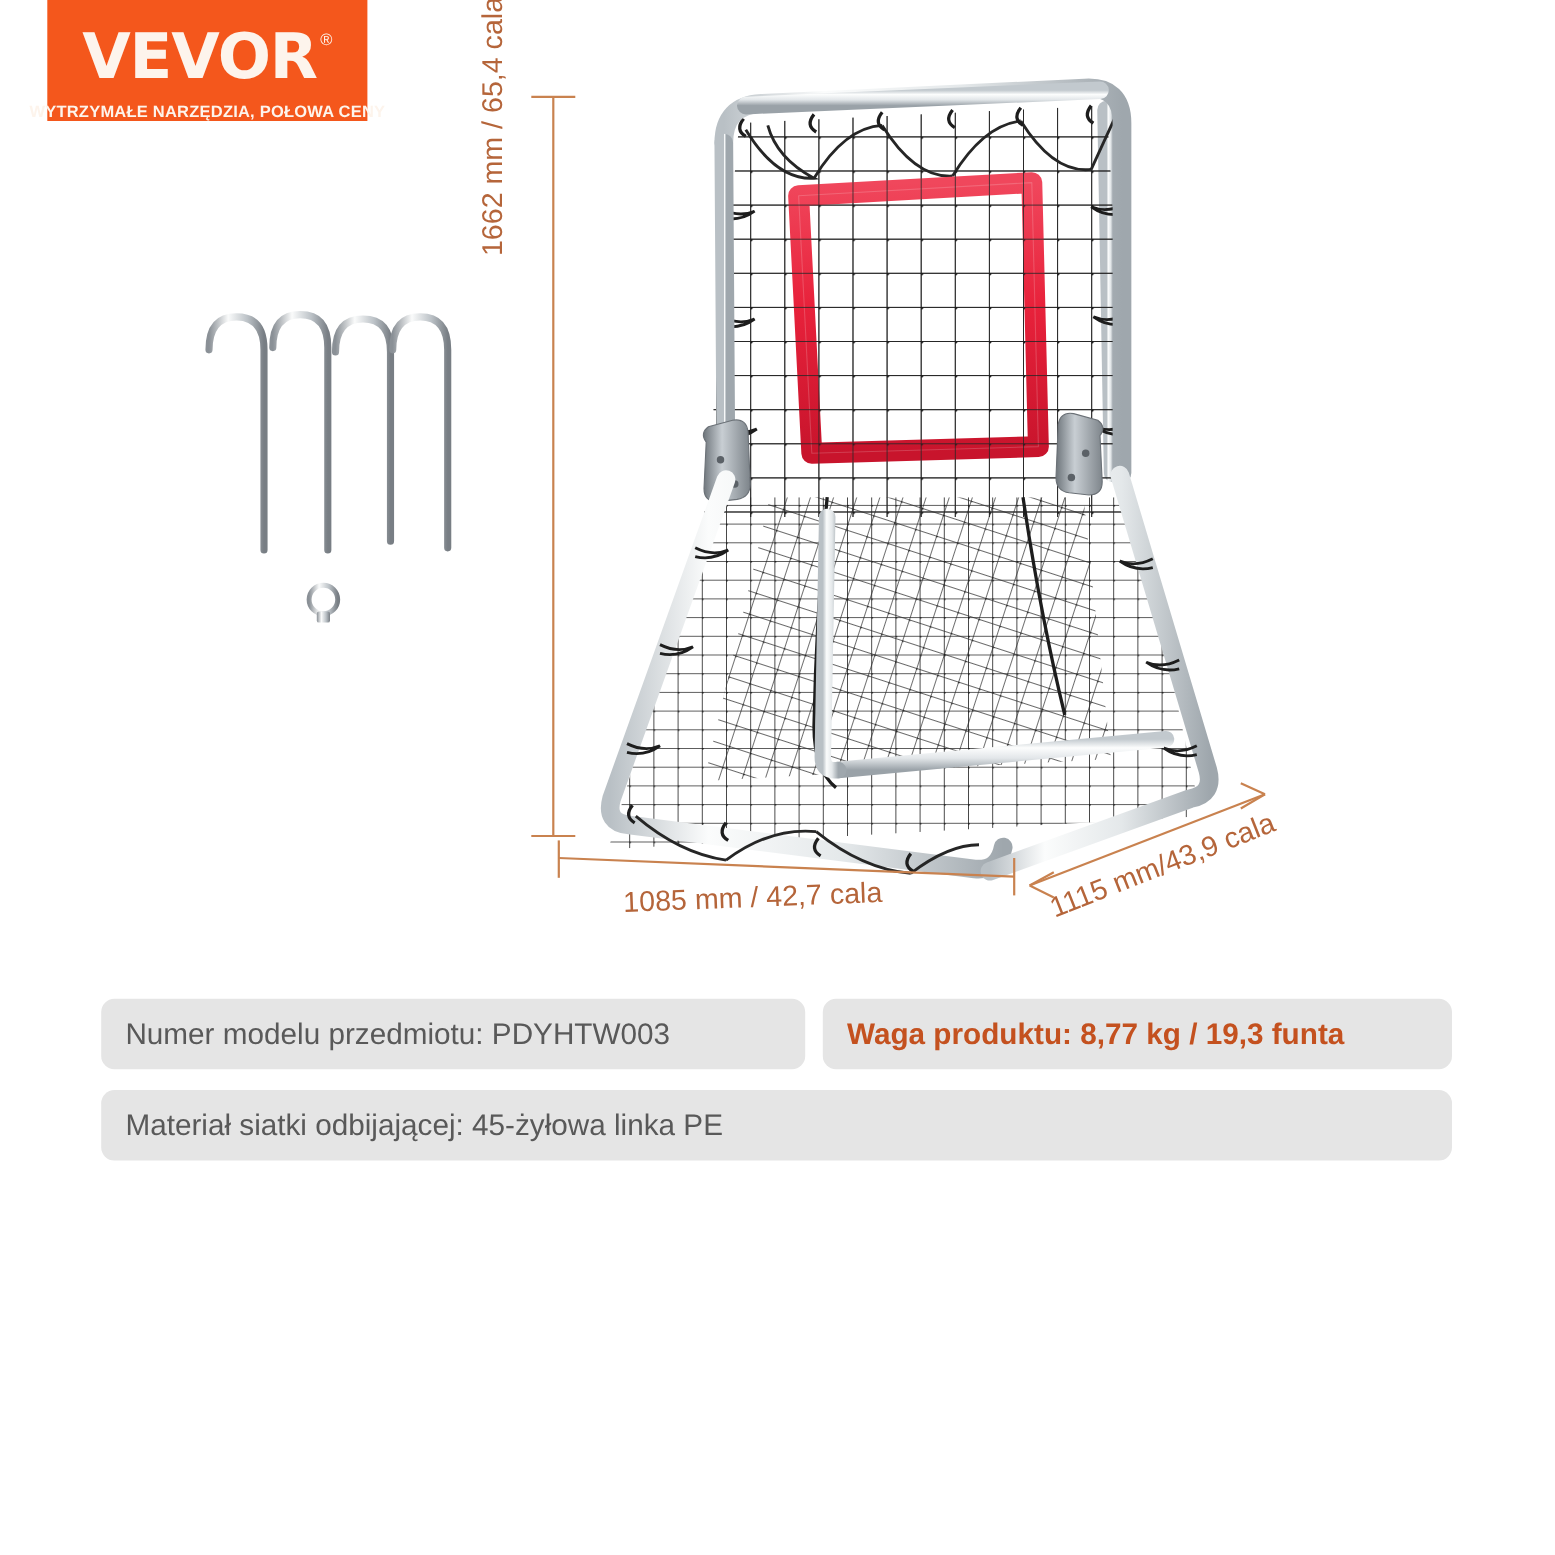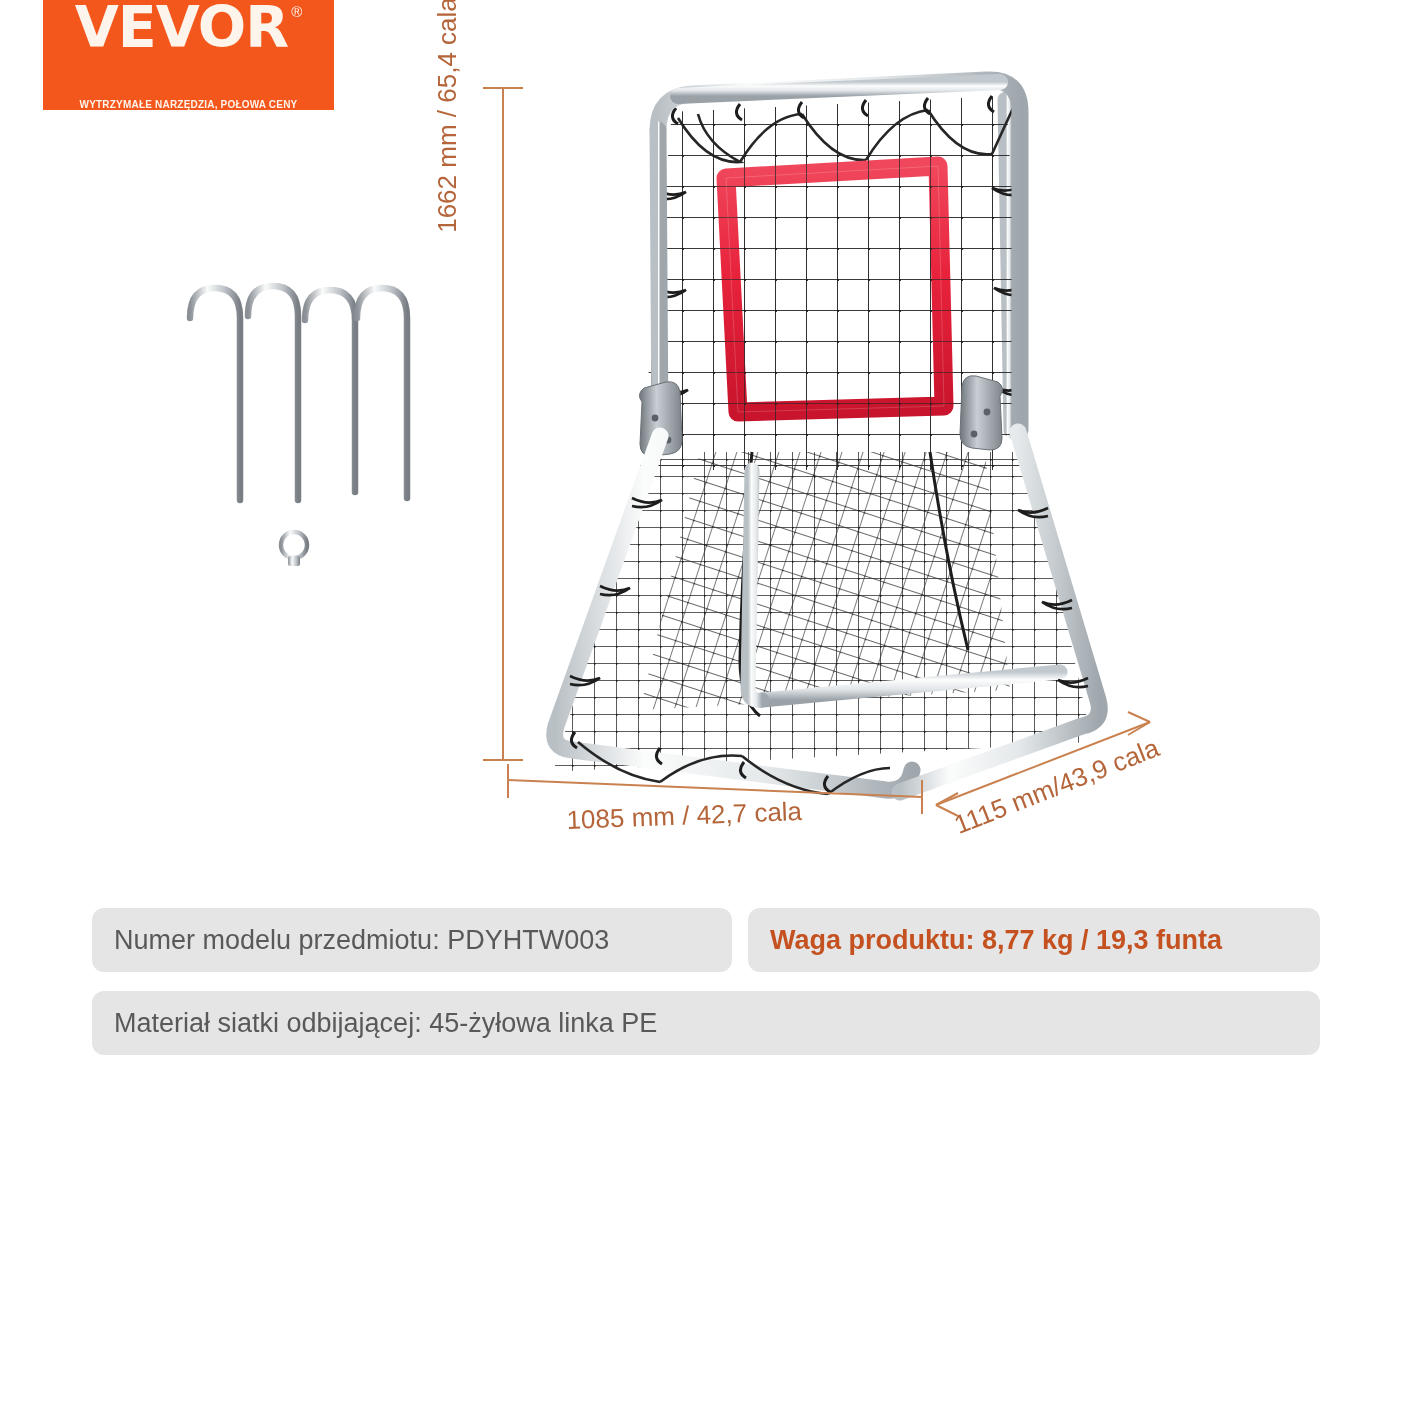--- a/index.html
+++ b/index.html
@@ -19,21 +19,21 @@
   .logo-block {
     position: absolute;
     left: 43px;
     top: 0px;
     width: 291px;
     height: 110px;
     background: #F4571C;
     display: flex;
     flex-direction: column;
     align-items: center;
-    justify-content: space-between;
+    justify-content: flex-end;
   }
   .logo-wordmark-row {
     display: flex;
     align-items: flex-start;
     line-height: 1;
   }
   .logo-wordmark {
     font-family: "DejaVu Sans", sans-serif;
     font-weight: bold;
     font-size: 57px;
@@ -44,24 +44,24 @@
   .logo-reg {
     font-family: "Liberation Sans", sans-serif;
     font-size: 15px;
     color: #FDF4EC;
     margin-left: 3px;
     margin-top: 4px;
   }
   .logo-tagline {
     font-family: "Liberation Sans", sans-serif;
     font-weight: bold;
-    font-size: 10px;
+    font-size: 15px;
     letter-spacing: 0.2px;
     color: #FDF4EC;
-    margin-top: 3px;
+    margin-top: 14px;
     white-space: nowrap;
   }
 
   
   .product-stage {
     position: absolute;
     left: 0;
     top: 0;
     width: 1414px;
     height: 880px;

